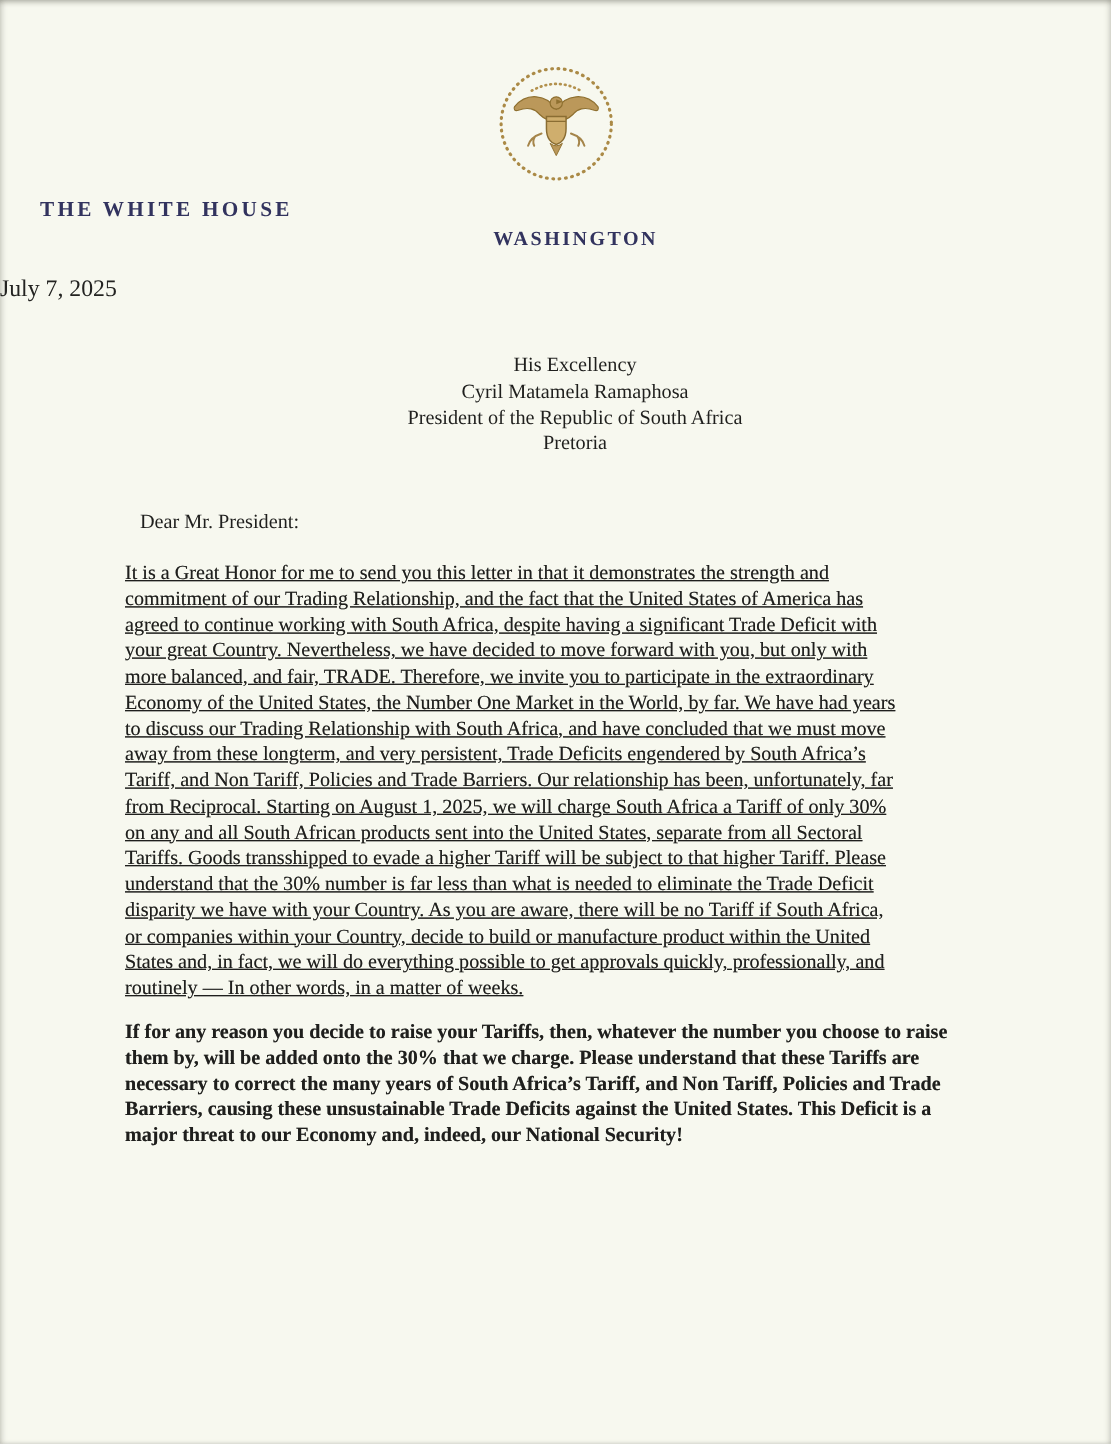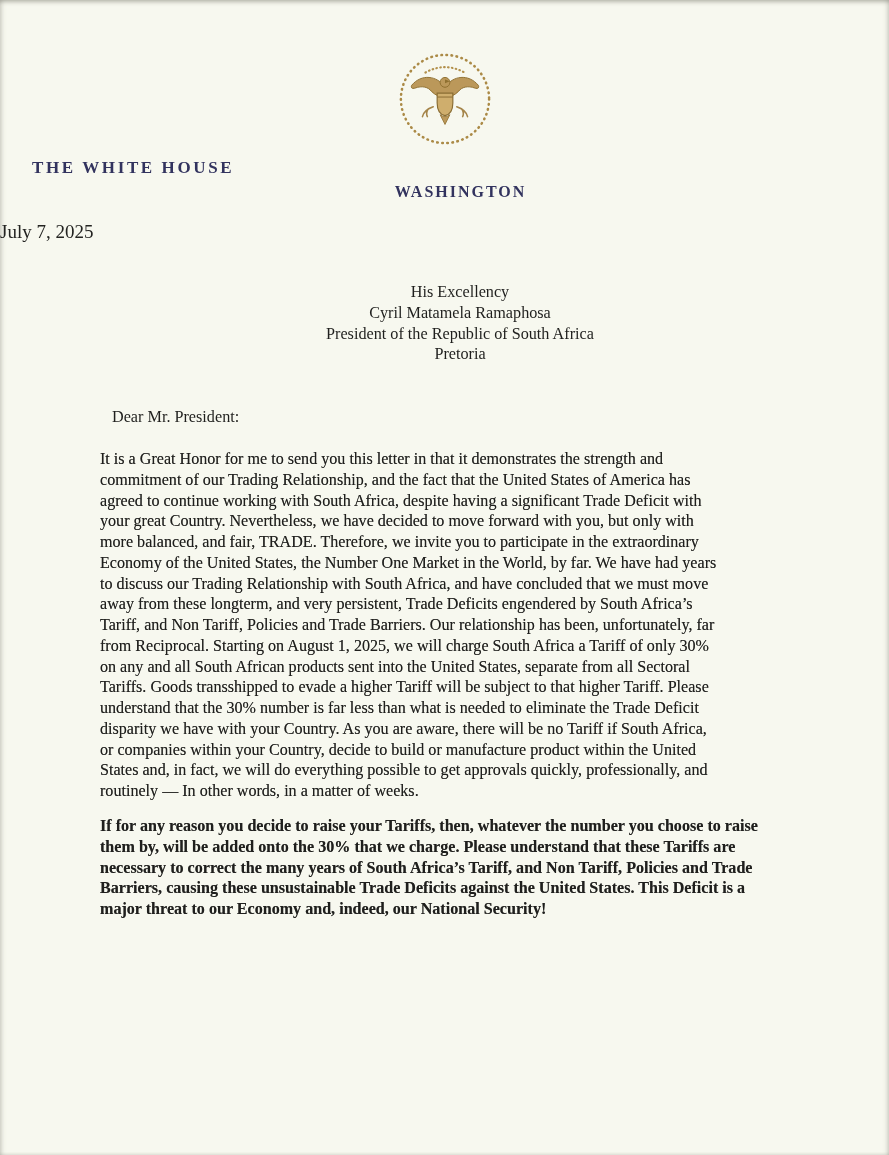--- a/index.html
+++ b/index.html
@@ -80,21 +80,21 @@
   }
   .para {
     position: absolute;
     left: 100px;
     width: 722px;
     font-size: 16.1px;
     line-height: 20.75px;
     white-space: pre-line;
     text-shadow: 0 0 0.5px rgba(30,30,28,0.55);
   }
-  .para-1 { top: 449px; }
+  .para-1 { top: 449px; text-decoration: underline; }
   .para-2 { top: 816px; font-weight: bold; }
 </style>
 </head>
 <body>
 
 <div class="paper">
 
   <svg class="seal" viewBox="0 0 100 100" xmlns="http://www.w3.org/2000/svg" aria-hidden="true">
 
     <circle cx="50" cy="50" r="45" fill="none" stroke="#ab8a46" stroke-width="2.6" stroke-dasharray="0.6 4.6" stroke-linecap="round"></circle>

